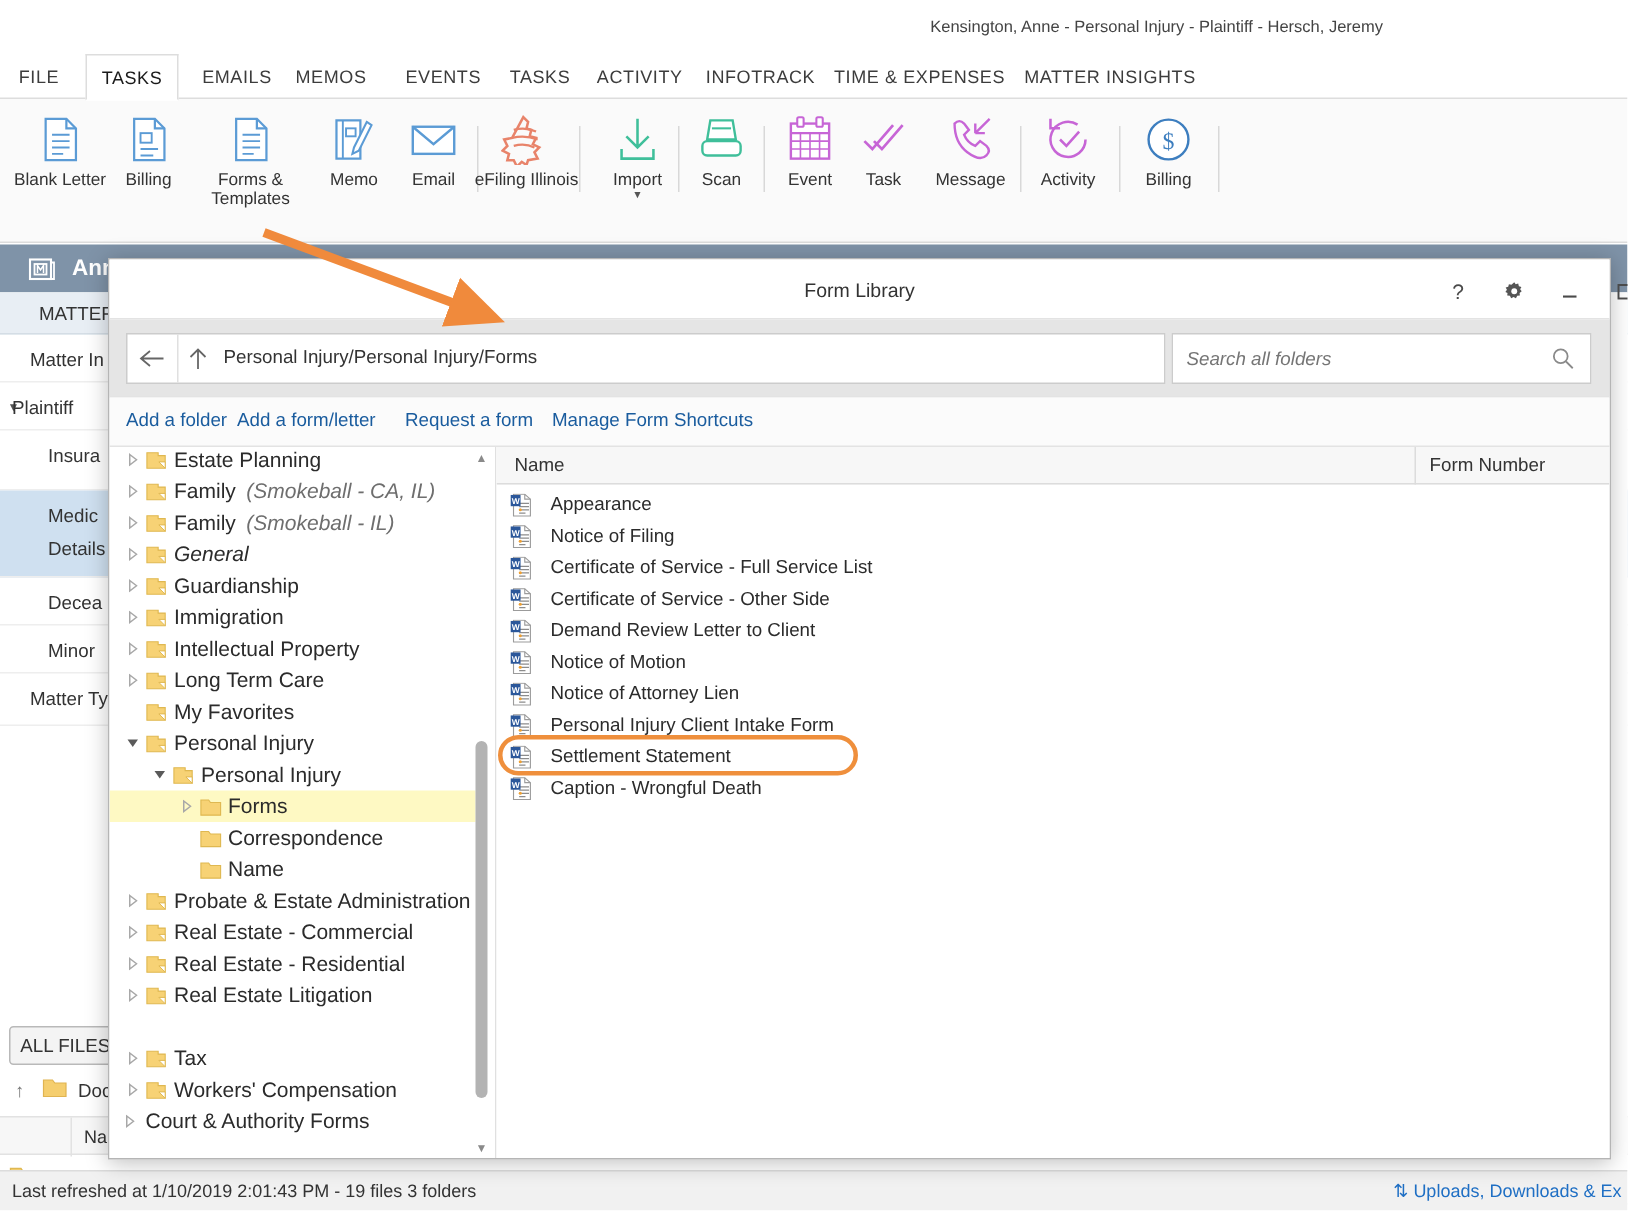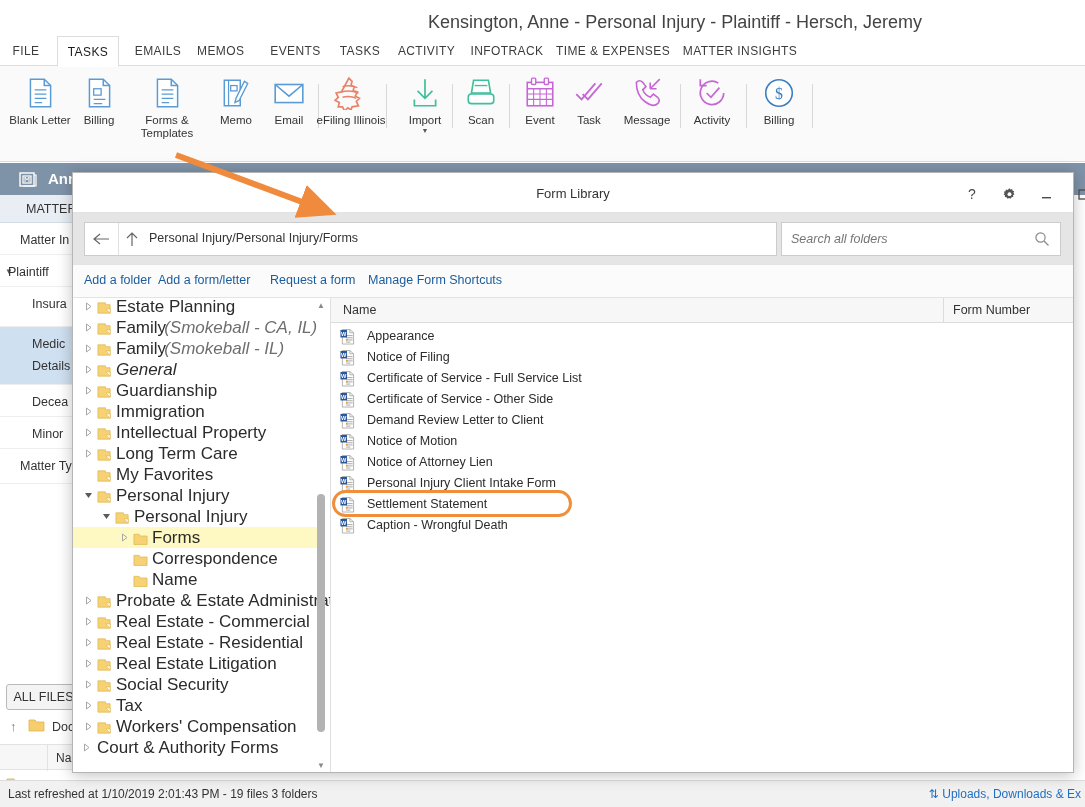--- a/index.html
+++ b/index.html
@@ -11,21 +11,21 @@
   }
   #root { position: relative; width: 1085px; height: 807px; background:#fff; }
 
   
   .app-titlebar {
     position:absolute; left:0; top:0; width:1085px; height:36px;
     background:#ffffff;
   }
   .app-title {
     position:absolute; right:163px; top:12px;
-    font-size:18px; color:#444; white-space:nowrap;
+    font-size:11px; color:#444; white-space:nowrap;
   }
 
   .tabstrip {
     position:absolute; left:0; top:36px; width:1085px; height:30px;
     background:#ffffff; border-bottom:1px solid #ddd;
   }
   .tab {
     position:absolute; top:0; height:30px; line-height:30px;
     font-size:12px; color:#3c3c3c; letter-spacing:.4px;
     padding:0 12px; white-space:nowrap; cursor:default;
@@ -157,21 +157,21 @@
     position:absolute; top:8px; font-size:12.5px; color:#1a5c9e; cursor:default;
   }
 
   
   .tree-pane {
     position:absolute; left:0; top:125px; width:258px; height:474px;
     background:#ffffff; border-right:1px solid #e0e0e0; overflow:hidden;
   }
   .tnode {
     position:absolute; left:0; width:244px; height:21px;
-    font-size:17px; color:#2b2b2b; line-height:21px; cursor:default;
+    font-size:14px; color:#2b2b2b; line-height:21px; cursor:default;
     white-space:nowrap;
   }
   .tnode.sel { background:#fef9c3; }
   .tnode .tw {
     position:absolute; top:6px; width:10px; height:10px;
     color:#9a9a9a; font-size:8px; line-height:9px; text-align:center;
   }
   .tnode .tlbl { position:absolute; }
   .tree-sb {
     position:absolute; right:2px; top:125px; width:14px; height:474px;
@@ -679,30 +679,20 @@
         <div class="tnode" style="top: 355px;">
           <span class="tw" style="left: 10px;"><svg width="9" height="9" viewBox="0 0 9 9">
               <path d="M2.5 1 L7 4.5 L2.5 8 Z" fill="none" stroke="#a8a8a8" stroke-width="1"></path>
             </svg></span>
           <span style="position: absolute; left: 24px; top: 3px;"><svg width="15" height="14" viewBox="0 0 16 14">
               <path d="M1 1.5 h8 v2 h5 v9 H1 Z" fill="#f7d275" stroke="#dfb851" stroke-width="0.8"></path>
               <path d="M9.5 8 h4.5 v4.5 Z" fill="#fff" stroke="#dfb851" stroke-width="0.7"></path>
             </svg></span>
           <span class="tlbl" style="left: 43px;">Real Estate Litigation</span>
         </div>
-        <div class="tnode" style="top: 376px;">
-          <span class="tw" style="left: 10px;"><svg width="9" height="9" viewBox="0 0 9 9">
-              <path d="M2.5 1 L7 4.5 L2.5 8 Z" fill="none" stroke="#a8a8a8" stroke-width="1"></path>
-            </svg></span>
-          <span style="position: absolute; left: 24px; top: 3px;"><svg width="15" height="14" viewBox="0 0 16 14">
-              <path d="M1 1.5 h8 v2 h5 v9 H1 Z" fill="#f7d275" stroke="#dfb851" stroke-width="0.8"></path>
-              <path d="M9.5 8 h4.5 v4.5 Z" fill="#fff" stroke="#dfb851" stroke-width="0.7"></path>
-            </svg></span>
-          <span class="tlbl" style="left: 43px;">Social Security</span>
-        </div>
         <div class="tnode" style="top: 397px;">
           <span class="tw" style="left: 10px;"><svg width="9" height="9" viewBox="0 0 9 9">
               <path d="M2.5 1 L7 4.5 L2.5 8 Z" fill="none" stroke="#a8a8a8" stroke-width="1"></path>
             </svg></span>
           <span style="position: absolute; left: 24px; top: 3px;"><svg width="15" height="14" viewBox="0 0 16 14">
               <path d="M1 1.5 h8 v2 h5 v9 H1 Z" fill="#f7d275" stroke="#dfb851" stroke-width="0.8"></path>
               <path d="M9.5 8 h4.5 v4.5 Z" fill="#fff" stroke="#dfb851" stroke-width="0.7"></path>
             </svg></span>
           <span class="tlbl" style="left: 43px;">Tax</span>
         </div>

